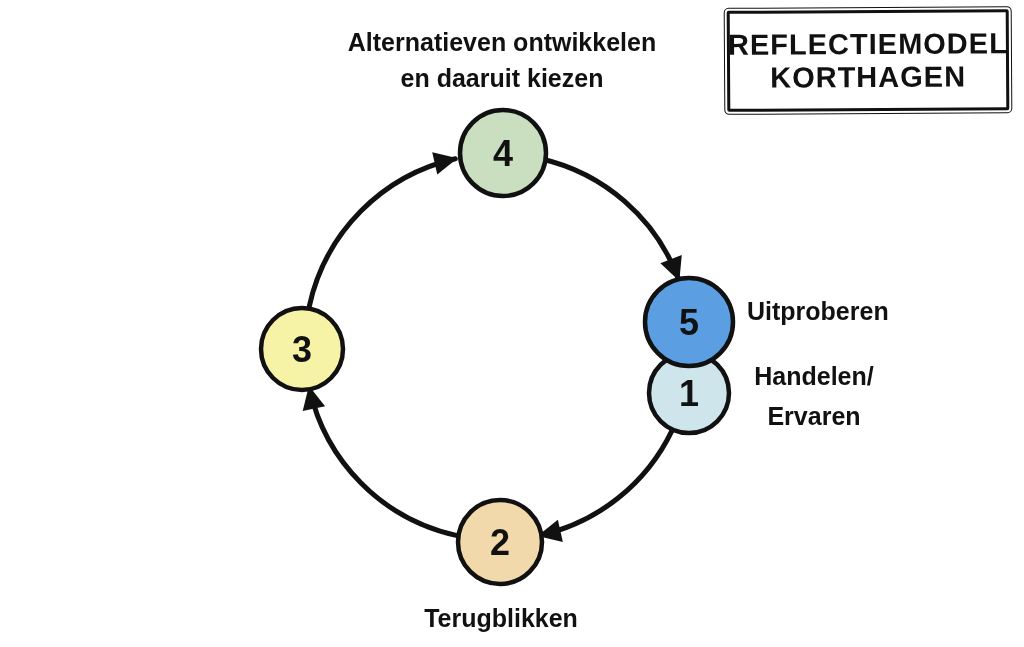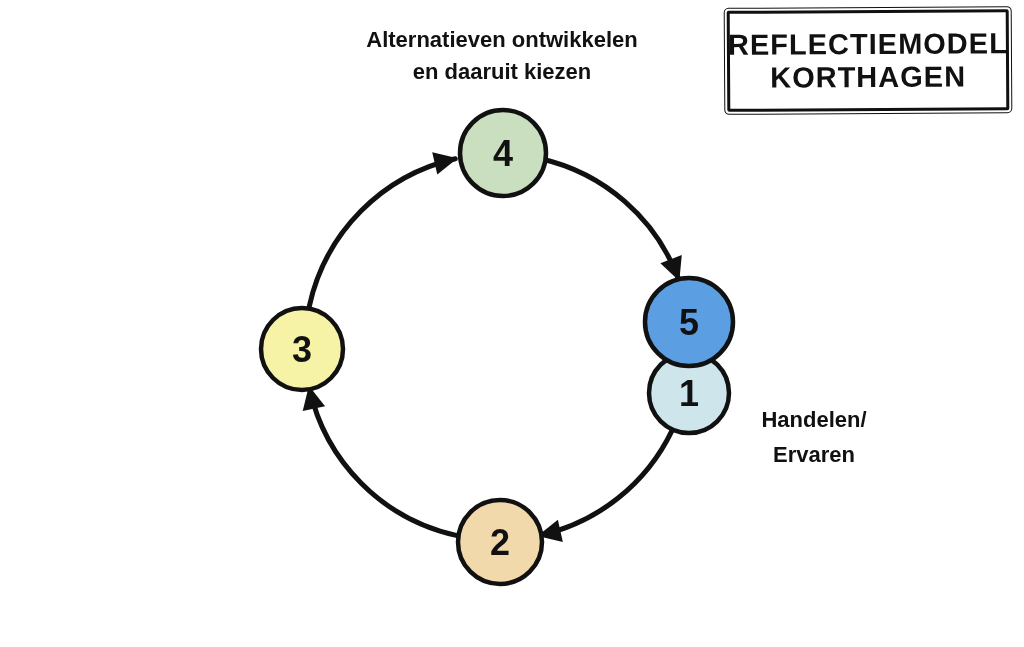--- a/index.html
+++ b/index.html
@@ -15,21 +15,21 @@
   .stage svg { position: absolute; left: 0; top: 0; }
   .step-num {
     font-family: "Liberation Sans", sans-serif;
     font-weight: 700;
     font-size: 36px;
     fill: #111111;
   }
   .lbl {
     position: absolute;
     font-weight: 700;
-    font-size: 22px;
+    font-size: 25px;
     line-height: 1.45;
     color: #111111;
     white-space: pre-line;
   }
   .lbl.center { text-align: center; }
   .title-box {
     position: absolute;
     left: 727px; top: 10px;
     width: 282px; height: 101px;
     box-sizing: border-box;
@@ -89,24 +89,26 @@
     <text class="step-num" x="503" y="166" text-anchor="middle">4</text>
     <text class="step-num" x="689" y="335" text-anchor="middle">5</text>
     <text class="step-num" x="689" y="406" text-anchor="middle">1</text>
     <text class="step-num" x="500" y="555" text-anchor="middle">2</text>
     <text class="step-num" x="302" y="362" text-anchor="middle">3</text>
   </svg>
 
   <div class="lbl center" style="left:320px; top:24px; width:364px;">Alternatieven ontwikkelen
 en daaruit kiezen</div>
 
+  <div class="lbl" style="left:747px; top:293px; width:170px;">Uitproberen</div>
 
-  <div class="lbl center" style="left:741px; top:356px; width:146px; line-height:1.6;margin-top:46px;">Handelen/
+  <div class="lbl center" style="left:741px; top:356px; width:146px; line-height:1.6;">Handelen/
 Ervaren</div>
 
+  <div class="lbl center" style="left:400px; top:600px; width:202px;">Terugblikken</div>
 
 
   <div class="title-box">
     <div class="title-line">REFLECTIEMODEL</div>
     <div class="title-line">KORTHAGEN</div>
   </div>
 
 </div>
 
 </body></html>

